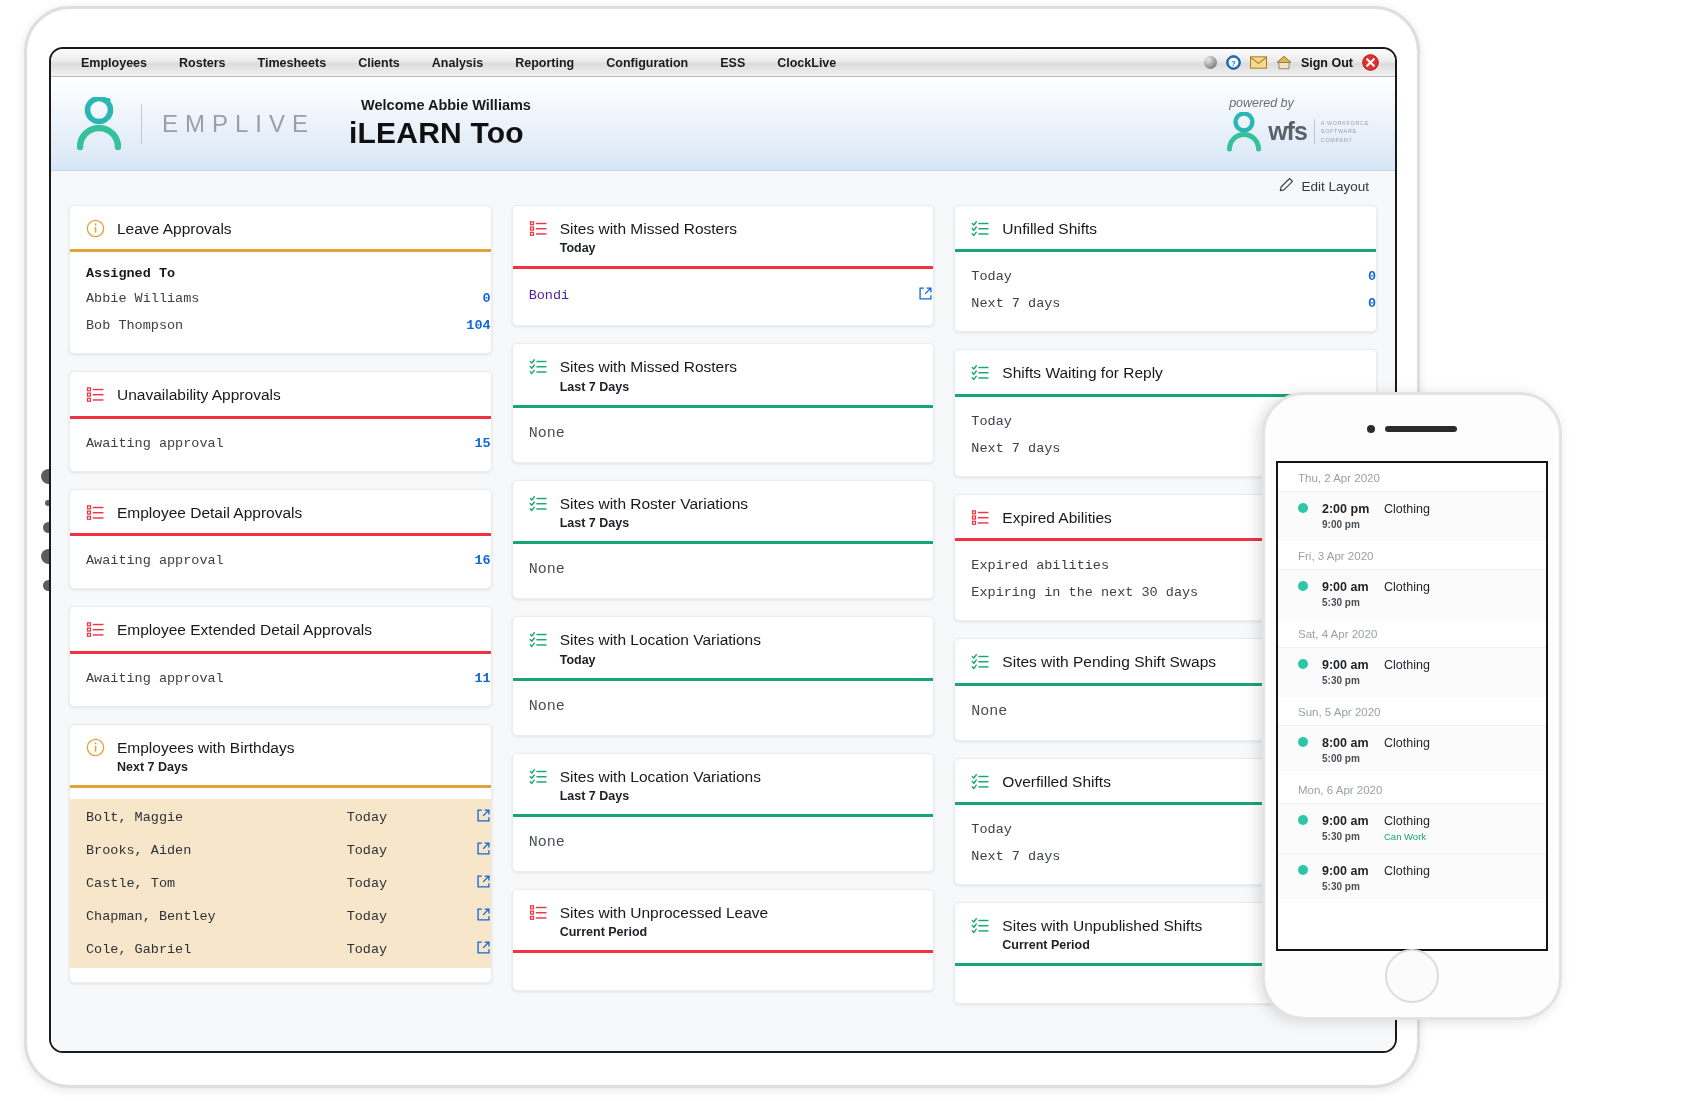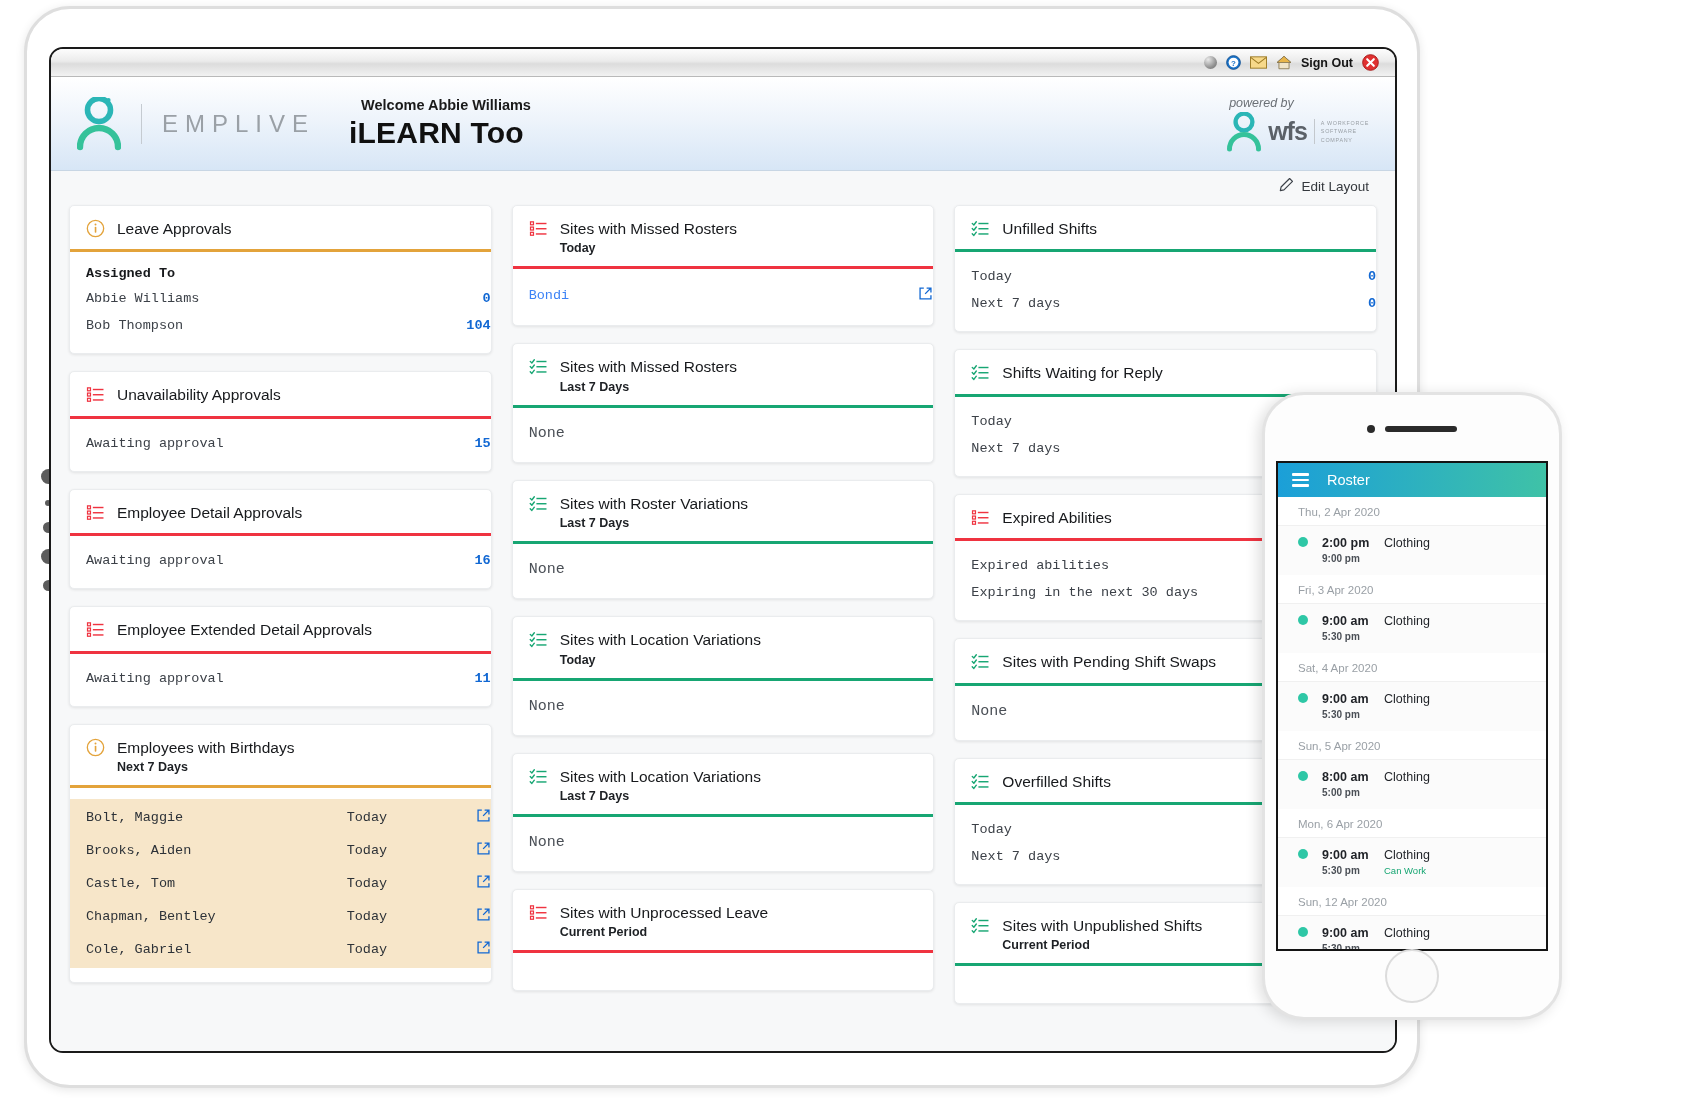--- a/index.html
+++ b/index.html
@@ -117,21 +117,21 @@
   .accent.red { background: #ef3340; }
   .accent.green { background: #17a673; }
   .accent.orange { background: #e3a33b; }
 
   .card-body { padding: 11px 0 14px 16px; font-family: Liberation Mono, monospace; }
   .row {
     display: flex; align-items: center; justify-content: space-between;
     font-size: 13.5px; color: #3c4148; padding: 6px 0;
   }
   .row .val { color: #1268d3; font-weight: bold; font-size: 13.5px; }
-  .row.plain { color: #3b82f6; }
+  .row.plain { color: #4c1d95; }
   .assigned-hdr { font-size: 13.5px; font-weight: bold; color: #17191c; padding: 3px 0 4px 0; }
   .single { font-size: 15px; color: #4a4f56; padding: 6px 0; }
 
   
   .bday-list { background: #f7e6c9; padding: 2px 0; margin: 0 -16px; }
   .bday-row {
     display: grid; grid-template-columns: 1fr 110px 34px;
     align-items: center; font-size: 13.5px; color: #2d3238;
     padding: 7px 16px;
   }
@@ -196,20 +196,31 @@
       <i></i>
         <i></i>
         <i></i>
         <i></i>
         <i></i>
     </div>
 
     <div class="tablet-inner">
 
       <div class="navbar">
+        <div class="menu" id="nav-menu">
+            <div class="mi">Employees</div>
+            <div class="mi">Rosters</div>
+            <div class="mi">Timesheets</div>
+            <div class="mi">Clients</div>
+            <div class="mi">Analysis</div>
+            <div class="mi">Reporting</div>
+            <div class="mi">Configuration</div>
+            <div class="mi">ESS</div>
+            <div class="mi">ClockLive</div>
+          </div>
         <div class="right">
           <span class="nav-icon">
               <span class="ball"></span>
             </span>
           <span class="nav-icon">
             <svg width="15" height="15" viewBox="0 0 16 16">
                 <circle cx="8" cy="8" r="7.3" fill="#1a73c8" stroke="#0e4f92"></circle>
                 <circle cx="8" cy="8" r="5.2" fill="#ffffff"></circle>
                 <text x="8" y="11.6" font-size="8.5" font-weight="bold" fill="#1a73c8" text-anchor="middle" font-family="Liberation Sans">?</text>
               </svg>
@@ -743,28 +754,20 @@
 
     </div>
   </div>
 
   <div class="phone-frame">
     <div class="phone-speaker">
       <span class="cam"></span>
         <span class="grill"></span>
     </div>
     <div class="phone-screen">
-      <div class="phone-topbar">
-        <span class="hamburger">
-            <i></i>
-            <i></i>
-            <i></i>
-          </span>
-        <span class="phone-title">Roster</span>
-      </div>
       <div id="phone-list">
           <div class="day-hdr">Thu, 2 Apr 2020</div>
           <div class="shift-row">
             <span class="dot"></span>
             <span><span class="t-start">2:00 pm</span><span class="t-end" style="display:block">9:00 pm</span></span>
             <span><span class="s-name">Clothing</span></span>
           </div>
           <div class="day-hdr">Fri, 3 Apr 2020</div>
           <div class="shift-row">
             <span class="dot"></span>
@@ -782,21 +785,20 @@
             <span class="dot"></span>
             <span><span class="t-start">8:00 am</span><span class="t-end" style="display:block">5:00 pm</span></span>
             <span><span class="s-name">Clothing</span></span>
           </div>
           <div class="day-hdr">Mon, 6 Apr 2020</div>
           <div class="shift-row">
             <span class="dot"></span>
             <span><span class="t-start">9:00 am</span><span class="t-end" style="display:block">5:30 pm</span></span>
             <span><span class="s-name">Clothing</span><span class="s-tag" style="display:block">Can Work</span></span>
           </div>
-          <div class="day-hdr">Sun, 12 Apr 2020</div>
           <div class="shift-row">
             <span class="dot"></span>
             <span><span class="t-start">9:00 am</span><span class="t-end" style="display:block">5:30 pm</span></span>
             <span><span class="s-name">Clothing</span></span>
           </div>
         </div>
     </div>
     <div class="phone-home"></div>
   </div>
 

